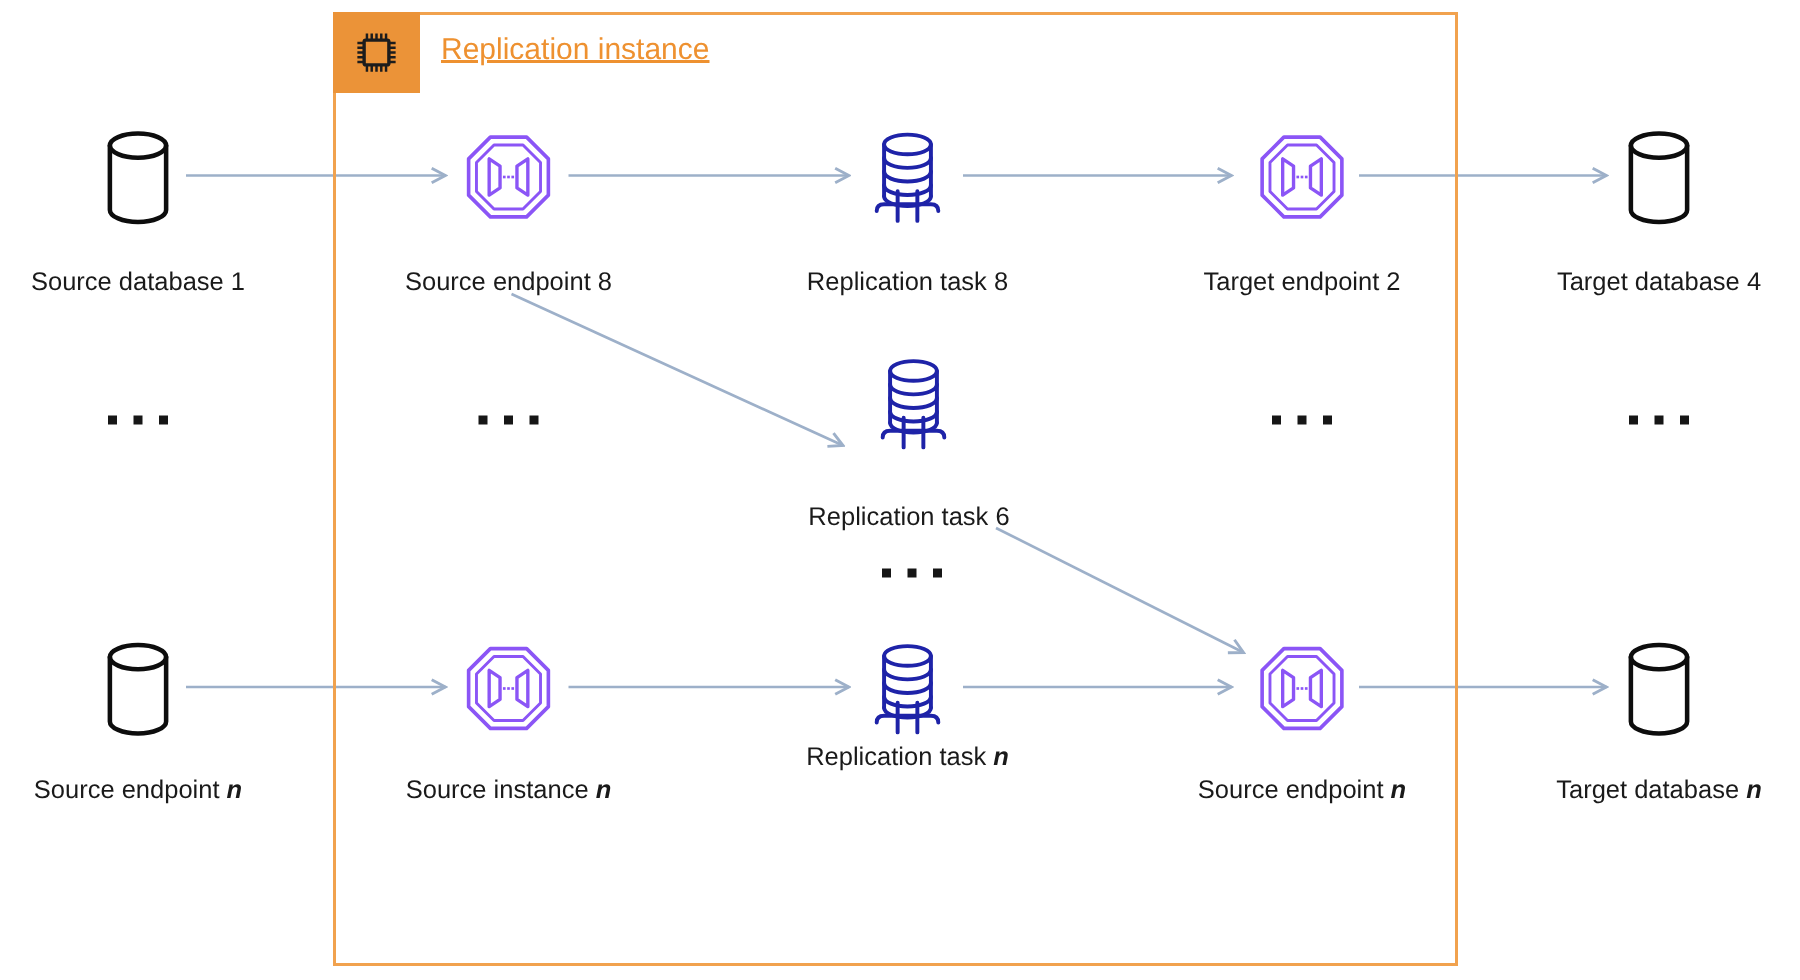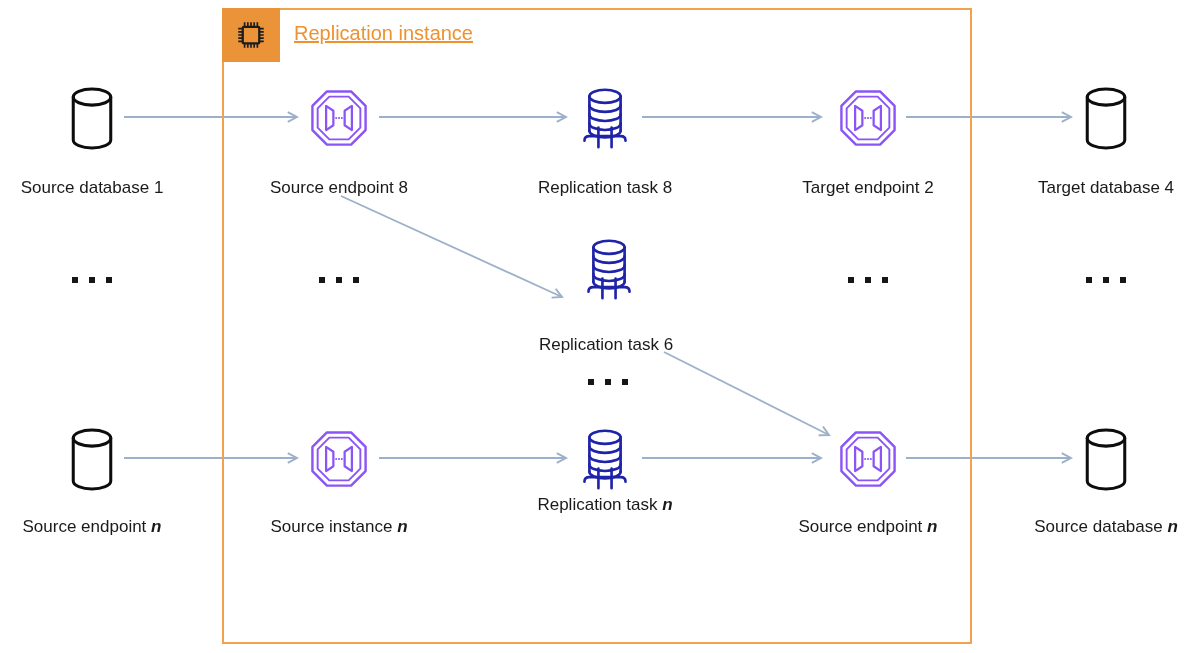--- a/index.html
+++ b/index.html
@@ -188,16 +188,16 @@
   <div class="lbl" style="left:339px;top:505px">
     <span>Source instance </span><span class="n">n</span>
   </div>
   <div class="lbl" style="left:605px;top:483px">
     <span>Replication task </span><span class="n">n</span>
   </div>
   <div class="lbl" style="left:868px;top:505px">
     <span>Source endpoint </span><span class="n">n</span>
   </div>
   <div class="lbl" style="left:1106px;top:505px">
-    <span>Source database </span><span class="n">n</span>
+    <span>Target database </span><span class="n">n</span>
   </div>
 
 </div>
 
 </body></html>

